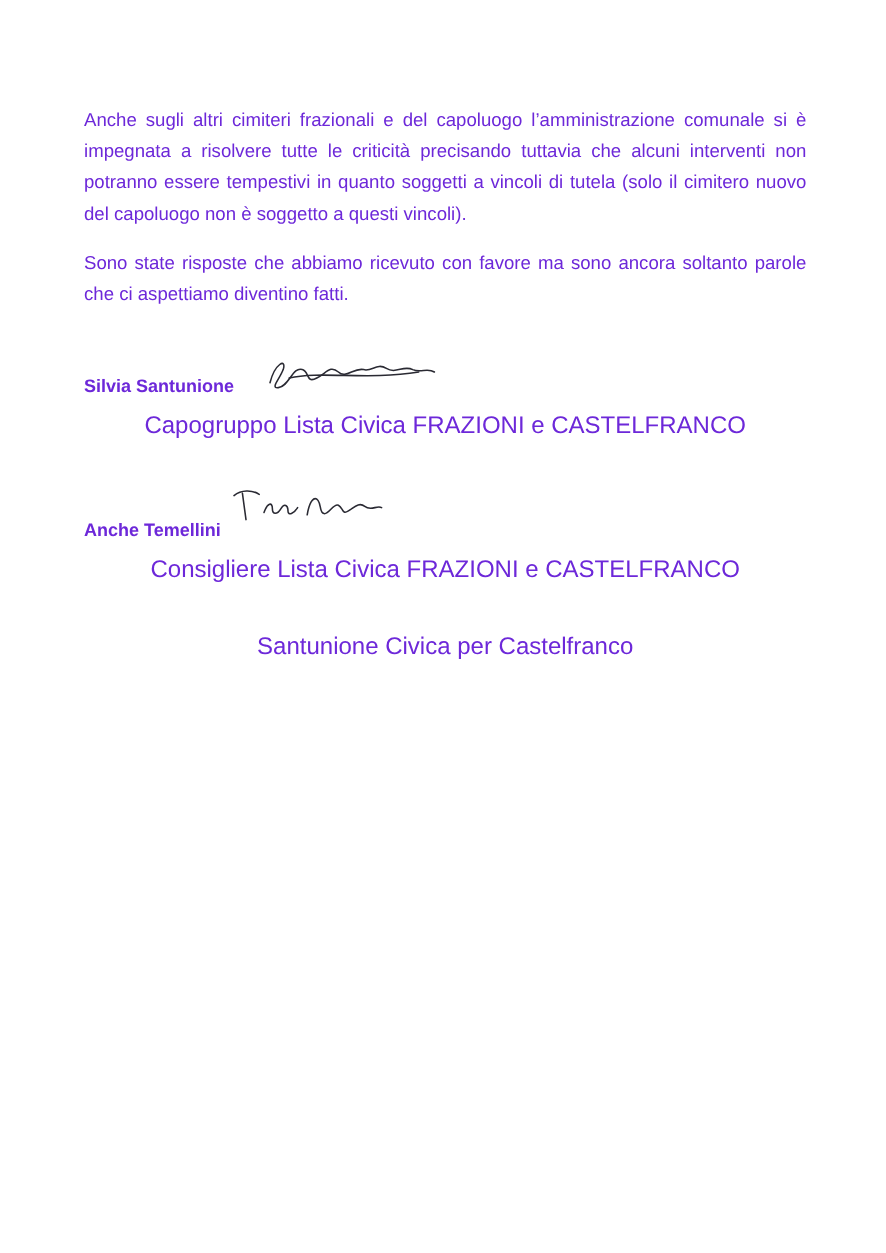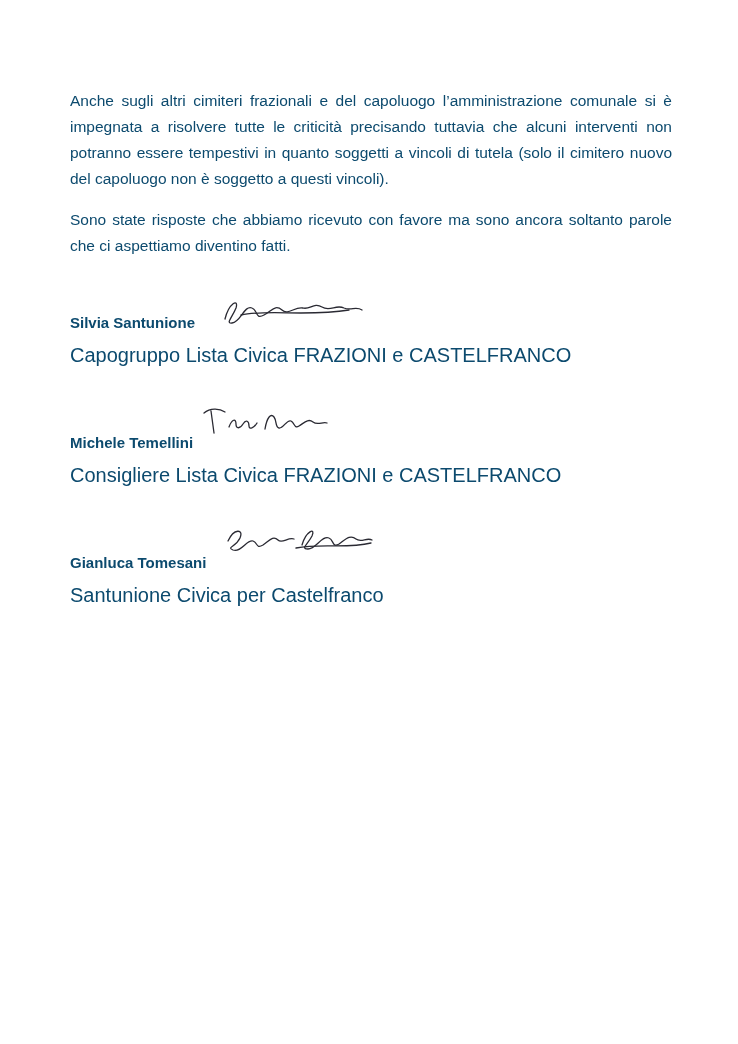--- a/index.html
+++ b/index.html
@@ -7,32 +7,33 @@
     padding: 0;
     background: #ffffff;
   }
   .page {
     width: 738px;
     height: 1044px;
     background: #ffffff;
     box-sizing: border-box;
     padding: 88px 66px 0 70px;
     font-family: "Liberation Sans", sans-serif;
-    color: #0c4a6e;
+    color: #6d28d9;
     position: relative;
     overflow: hidden;
   }
   .body-text p {
     margin: 0 0 15px 0;
     font-size: 15.5px;
     line-height: 26px;
     text-align: justify;
   }
   .signatures {
     margin-top: 30px;
+    text-align: center;
   }
   .sig-block {
     margin-bottom: 44px;
   }
   .sig-row {
     display: flex;
     align-items: flex-end;
     height: 44px;
   }
   .signer-name {
@@ -79,39 +80,31 @@
         <svg class="sig-svg sig-1" width="150" height="36" viewBox="0 0 150 36">
           <path class="ink" d="M8,24 C12,8 22,3 19,13 C16,21 8,29 15,28 C24,27 27,10 35,13 C41,15 38,25 47,20 C55,16 58,9 65,15 C71,21 78,11 86,13 C93,15 97,7 105,12 C113,17 119,9 127,13 C134,16 139,11 145,15"></path>
           <path class="ink" d="M24,20 C50,14 90,22 132,15"></path>
         </svg>
       </div>
       <p class="signer-role">Capogruppo Lista Civica FRAZIONI e CASTELFRANCO</p>
     </div>
 
     <div class="sig-block">
       <div class="sig-row">
-        <span class="signer-name">Michele Temellini</span>
+        <span class="signer-name">Anche Temellini</span>
         <svg class="sig-svg sig-2" width="130" height="34" viewBox="0 0 130 34">
           <path class="ink" d="M10,6 L13,28 M3,8 C9,3 18,3 24,7"></path>
           <path class="ink" d="M28,22 C31,14 35,13 35,19 C35,24 39,24 42,19 C45,14 48,16 48,21 C48,25 53,23 56,18"></path>
           <path class="ink" d="M64,24 C66,12 70,8 73,12 C76,16 74,22 78,23 C82,24 86,14 90,16 C94,18 93,24 98,21 C103,18 107,13 112,17 C117,21 122,16 126,18"></path>
         </svg>
       </div>
       <p class="signer-role">Consigliere Lista Civica FRAZIONI e CASTELFRANCO</p>
     </div>
 
     <div class="sig-block">
-      <div class="sig-row">
-        <span class="signer-name">Gianluca Tomesani</span>
-        <svg class="sig-svg sig-3" width="160" height="34" viewBox="0 0 160 34">
-          <path class="ink" d="M12,18 C18,5 28,6 24,15 C20,24 10,24 17,27 C25,30 31,16 37,18 C42,20 40,26 47,22 C53,18 57,12 62,17 C66,21 72,14 78,16"></path>
-          <path class="ink" d="M86,22 C90,8 100,4 96,13 C92,21 84,26 92,26 C100,26 106,12 113,15 C118,17 116,25 123,21 C129,17 134,11 140,16 C145,20 151,14 156,17"></path>
-          <path class="ink" d="M80,25 C105,20 130,26 155,20"></path>
-        </svg>
-      </div>
       <p class="signer-role">Santunione Civica per Castelfranco</p>
     </div>
 
     <div class="sig-block">
     </div>
 
   </div>
 </div>
 
 </body></html>

